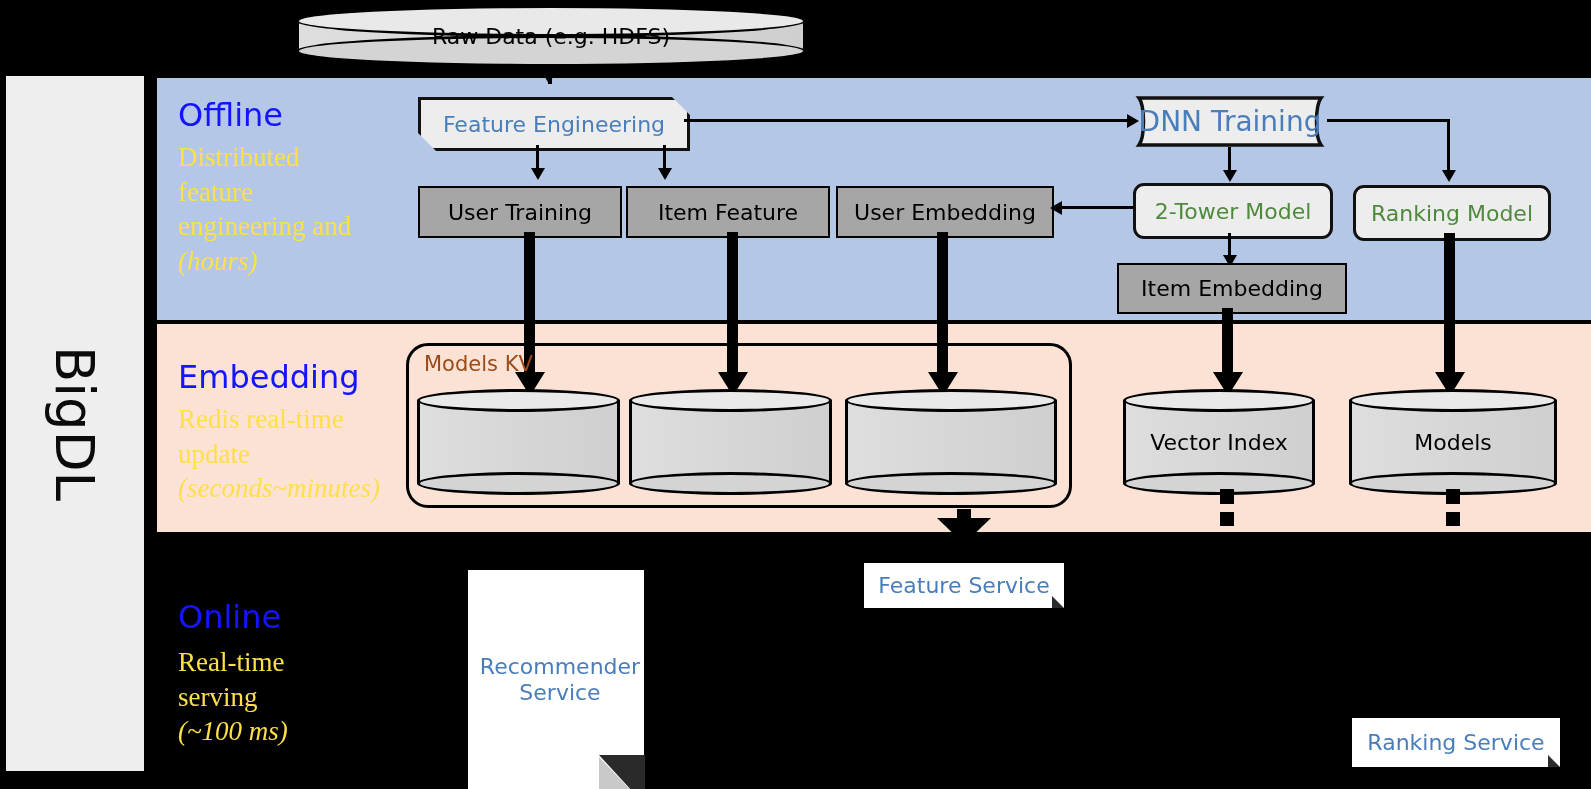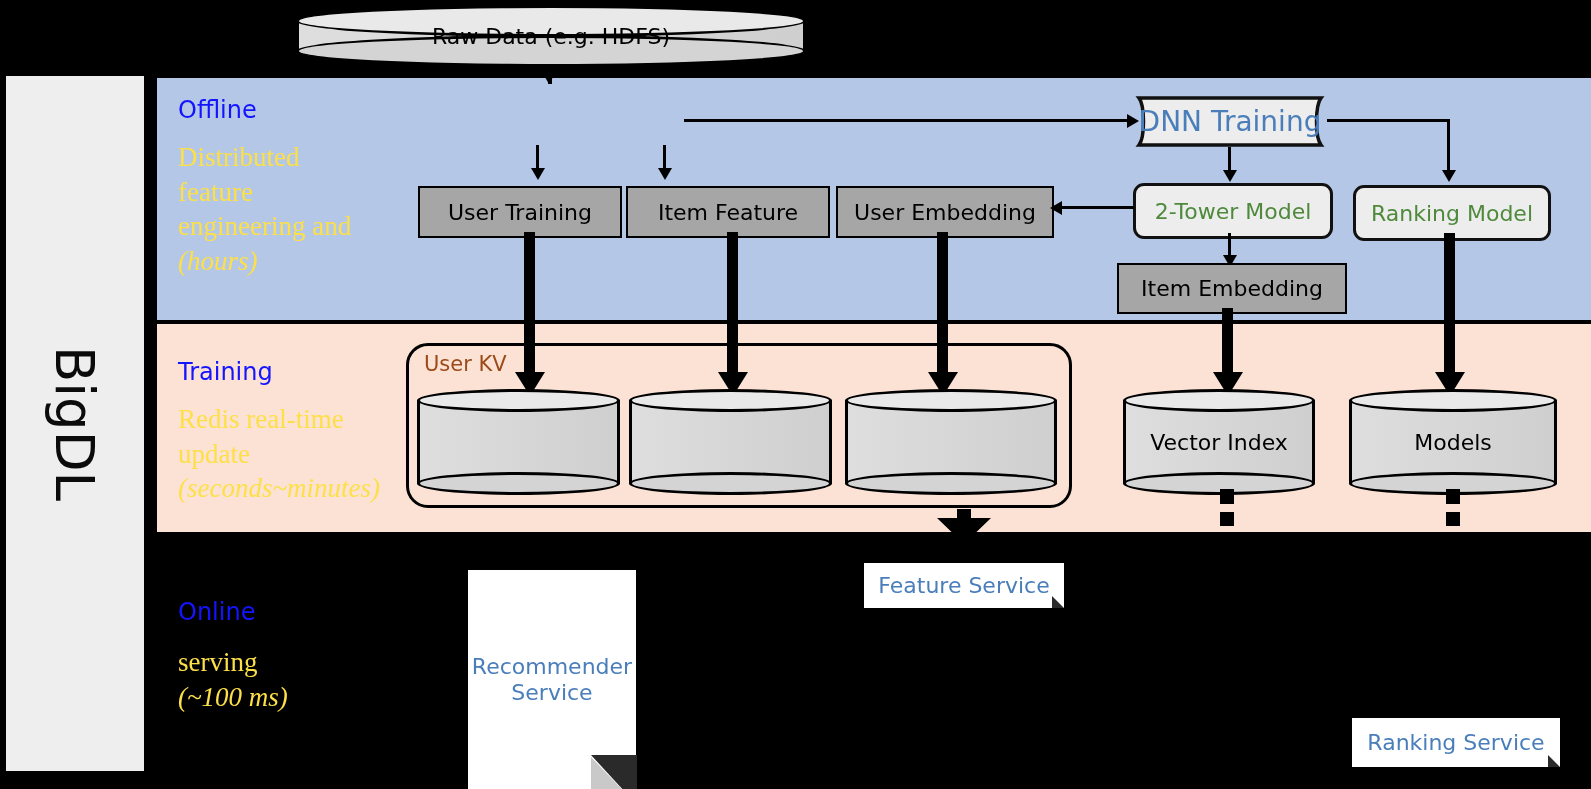--- a/index.html
+++ b/index.html
@@ -45,21 +45,21 @@
     background: #fbe2d5;
   }
   #lane-online {
     left: 157px; top: 536px;
     width: 1434px; height: 253px;
     background: #000000;
   }
 
   
   .lane-title {
-    font-size: 24px;
+    font-size: 32px;
     color: #1414ff;
     font-weight: 400;
     font-family: "DejaVu Sans", sans-serif;
   }
   .lane-desc {
     font-size: 27px;
     color: #fde047;
     line-height: 1.28;
     font-family: Liberation Serif, serif;
   }
@@ -228,43 +228,47 @@
   <div class="abs" id="lane-nearline"></div>
   <div class="abs" id="lane-online"></div>
 
   <div class="abs" id="bigdl-sidebar">
     <div id="bigdl-label">BigDL</div>
   </div>
 
   <div class="abs lane-title" style="left:178px; top:96px;">Offline</div>
   <div class="abs lane-desc" style="left:178px; top:140px; width:200px;"><span>Distributed feature engineering and </span><i>(hours)</i></div>
 
-  <div class="abs lane-title" style="left:178px; top:358px;">Training</div>
+  <div class="abs lane-title" style="left:178px; top:358px;">Embedding</div>
   <div class="abs lane-desc" style="left:178px; top:402px; width:230px;">
     <div>Redis real-time</div>
     <div>update</div>
     <i>(seconds~minutes)</i>
   </div>
 
   <div class="abs lane-title" style="left:178px; top:598px;">Online</div>
   <div class="abs lane-desc" style="left:178px; top:645px; width:200px;">
+    <div>Real-time</div>
     <div>serving</div>
     <i>(~100 ms)</i>
   </div>
 
   <div class="cyl" id="rawdata">
     <div class="body"></div>
     <div class="bot"></div>
     <div class="top"></div>
     <div class="cap-label">Raw Data (e.g. HDFS)</div>
   </div>
 
   <div class="line-v" style="left:548px; top:66px; width:4px; height:18px;"></div>
   <div class="arrow-down" style="left:542px; top:72px;"></div>
 
+  <div class="abs lt-box chamfer" style="left:418px; top:97px; width:266px; height:48px;">
+    <span class="blue-txt">Feature Engineering</span>
+  </div>
 
   <div class="line-h" style="left:684px; top:119px; width:449px; height:3px;"></div>
   <div class="arrow-right" style="left:1127px; top:114px;"></div>
 
   <div class="line-v" style="left:536px; top:145px; width:3px; height:30px;"></div>
   <div class="arrow-down" style="left:531px; top:168px;"></div>
 
   <div class="line-v" style="left:663px; top:145px; width:3px; height:30px;"></div>
   <div class="arrow-down" style="left:658px; top:168px;"></div>
 
@@ -319,21 +323,21 @@
   <div class="thick-v" style="left:937px; top:232px; height:148px;"></div>
   <div class="thick-arrow-down" style="left:928px; top:372px;"></div>
 
   <div class="thick-v" style="left:1222px; top:308px; height:72px;"></div>
   <div class="thick-arrow-down" style="left:1213px; top:372px;"></div>
 
   <div class="thick-v" style="left:1444px; top:233px; height:147px;"></div>
   <div class="thick-arrow-down" style="left:1435px; top:372px;"></div>
 
   <div class="abs" id="redis-kv"></div>
-  <div class="abs" id="redis-kv-label">User KV</div>
+  <div class="abs" id="redis-kv-label">Models KV</div>
 
   <div class="cyl" style="left:417px; top:389px; width:203px; height:106px;">
     <div class="body"></div>
     <div class="bot"></div>
     <div class="top"></div>
   </div>
   <div class="cyl" style="left:629px; top:389px; width:203px; height:106px;">
     <div class="body"></div>
     <div class="bot"></div>
     <div class="top"></div>
@@ -359,21 +363,21 @@
 
   <div class="dash-seg" style="left:957px; top:509px; width:14px; height:14px;"></div>
   <div class="wide-arrow-down" style="left:937px; top:518px;"></div>
 
   <div class="dash-seg" style="left:1220px; top:489px; width:14px; height:15px;"></div>
   <div class="dash-seg" style="left:1220px; top:512px; width:14px; height:14px;"></div>
 
   <div class="dash-seg" style="left:1446px; top:489px; width:14px; height:15px;"></div>
   <div class="dash-seg" style="left:1446px; top:512px; width:14px; height:14px;"></div>
 
-  <div class="abs doc doc-fold-lg" style="left:468px; top:570px; width:168px; height:219px;">
+  <div class="abs doc doc-fold-lg" style="left:468px; top:570px; width:168px; height:219px;padding-left:8px;">
     <div>
       <div>Recommender</div>
       <div>Service</div>
     </div>
   </div>
 
   <div class="abs doc doc-fold-sm" style="left:864px; top:563px; width:200px; height:45px;">
     <span>Feature Service</span>
   </div>
 

